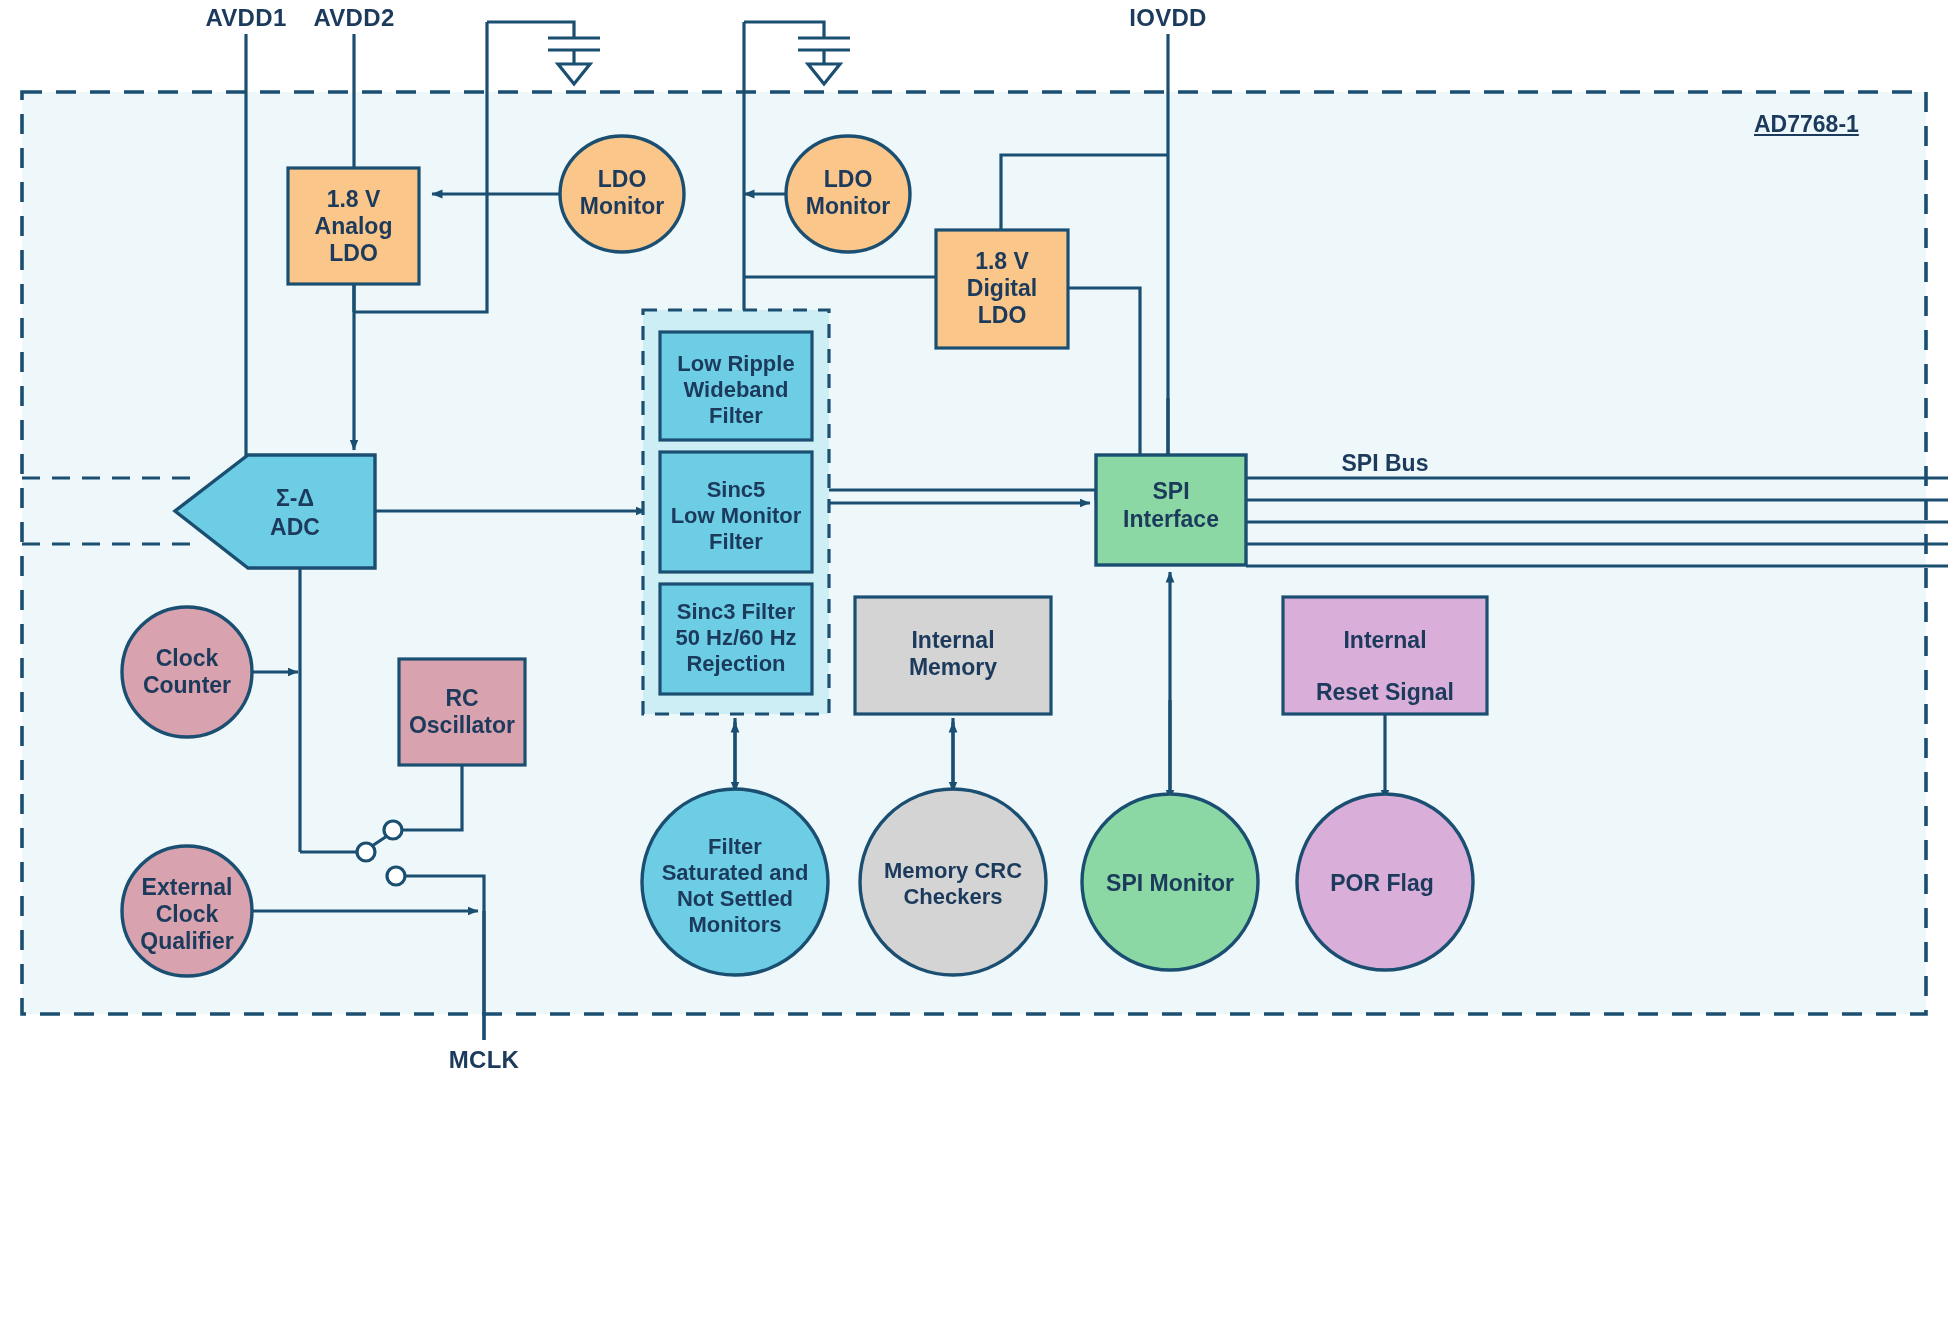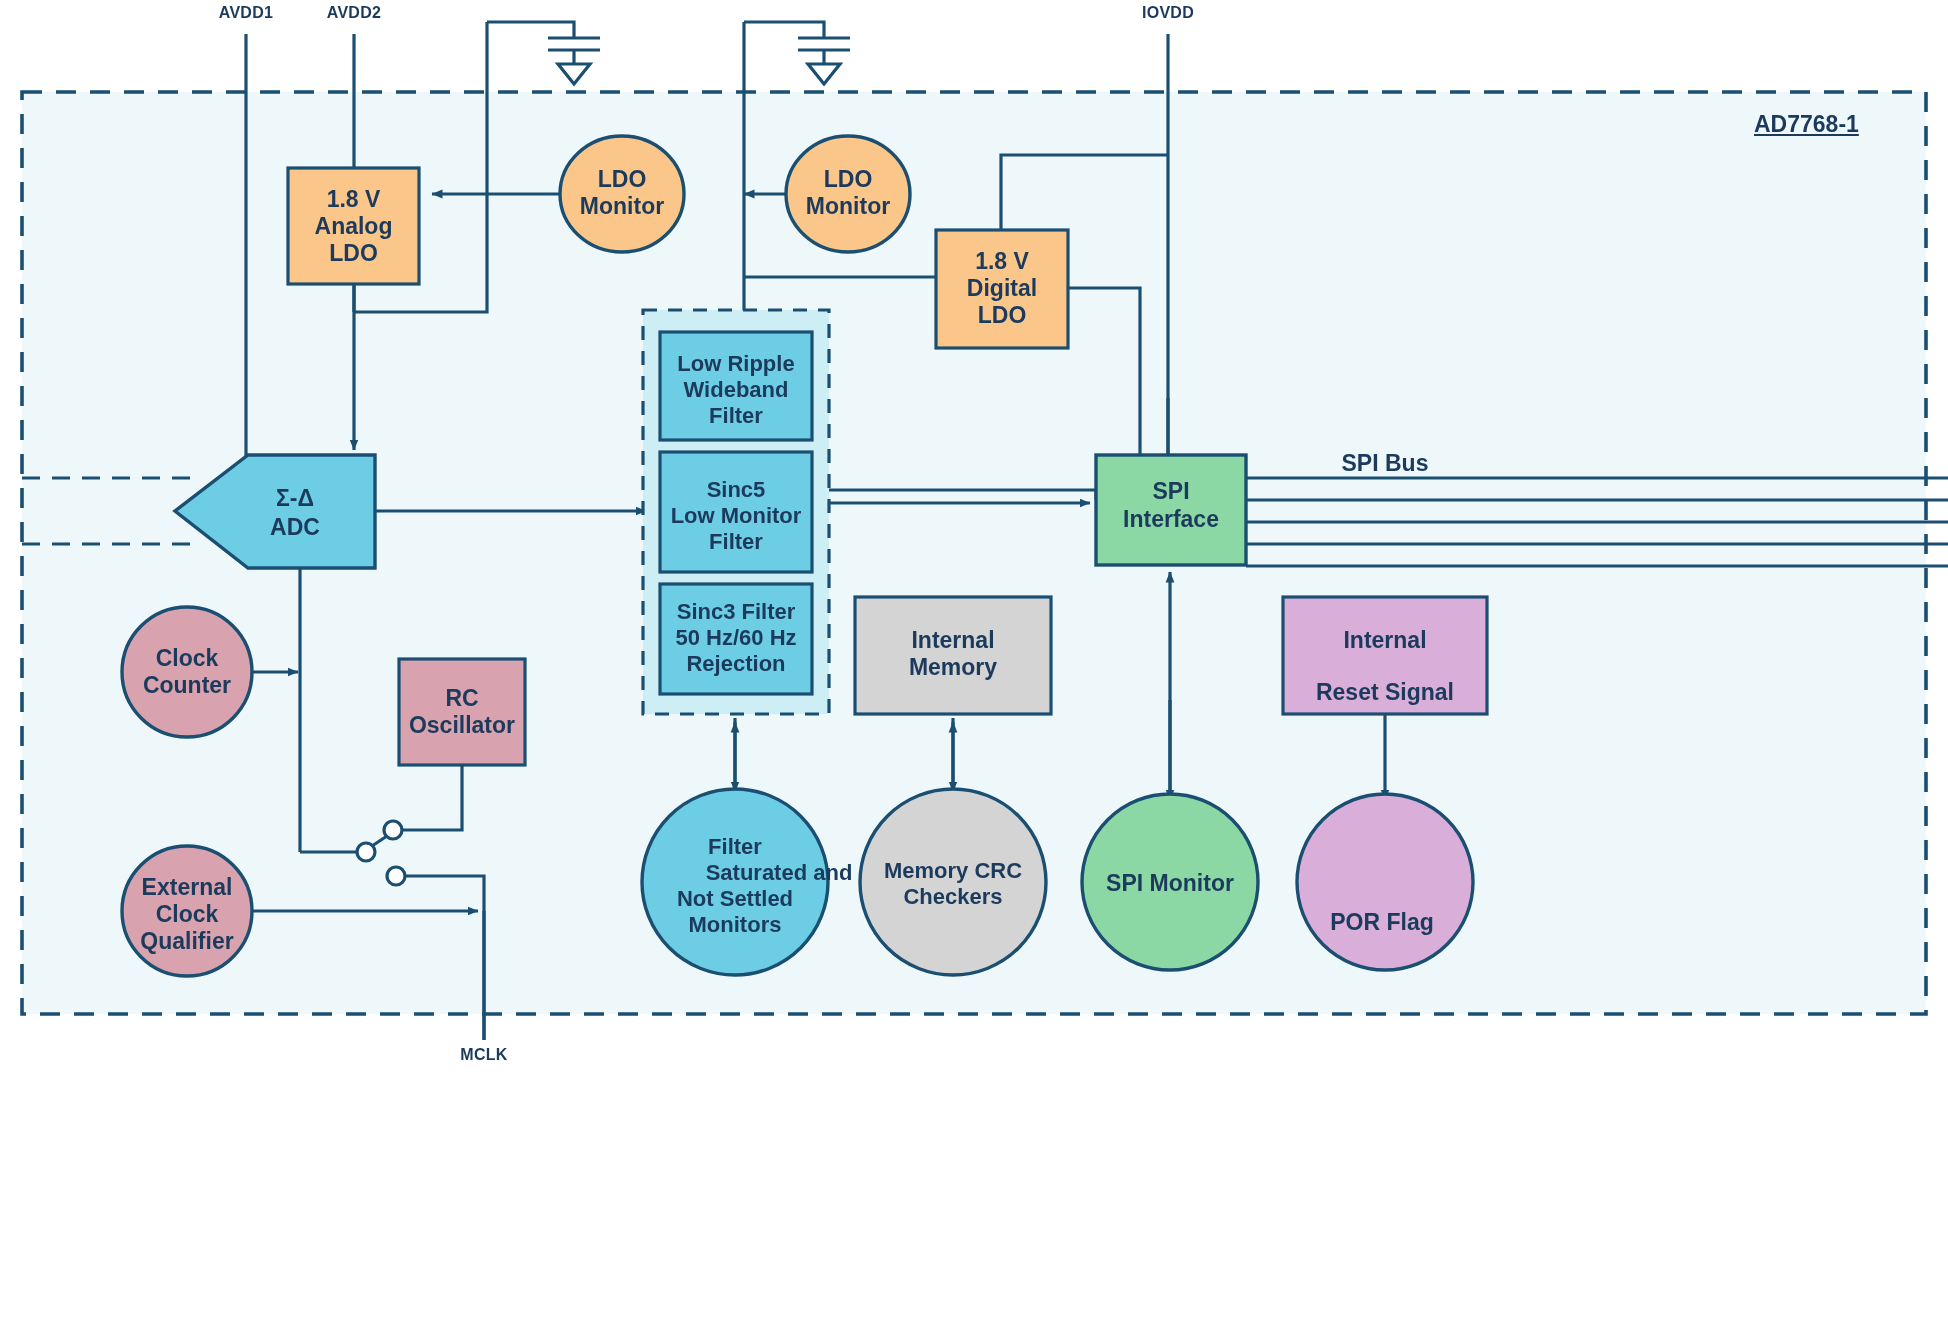--- a/index.html
+++ b/index.html
@@ -2,21 +2,21 @@
 <html><head>
 <meta charset="utf-8">
 <style>
   html,body{margin:0;padding:0;background:#ffffff;}
   body{width:1948px;height:1341px;position:relative;overflow:hidden;
        font-family:"Liberation Sans","DejaVu Sans",sans-serif;}
   #stage{position:absolute;left:0;top:0;width:1948px;height:1341px;}
   svg.layer{position:absolute;left:0;top:0;width:1948px;height:1341px;}
   .lbl{position:absolute;color:#1b3a5c;font-weight:bold;text-align:center;
        line-height:1.18;pointer-events:none;}
-  .pin{font-size:16px;letter-spacing:.3px;}
+  .pin{font-size:24px;letter-spacing:.3px;}
   .blk{font-size:23px;}
   .blk-sm{font-size:22px;}
   .chip{font-size:23px;text-decoration:underline;}
   .busname{font-size:23px;}
   .banner{position:absolute;left:0;top:512px;width:1948px;height:52px;
           background:rgba(83,152,191,.88);display:flex;align-items:center;
           justify-content:center;}
   .banner span{color:#ffffff;font-size:27px;font-weight:bold;letter-spacing:1.5px;
           font-family:"DejaVu Sans","Liberation Sans",sans-serif;
           text-shadow:0 1px 2px rgba(0,0,0,.18);}
@@ -195,24 +195,24 @@
   <div class="lbl blk" style="left:1096px;top:478px;width:150px;">SPI</div>
   <div class="lbl blk" style="left:1096px;top:506px;width:150px;">Interface</div>
 
   <div class="lbl blk" style="left:855px;top:627px;width:196px;">Internal</div>
   <div class="lbl blk" style="left:855px;top:654px;width:196px;">Memory</div>
 
   <div class="lbl blk" style="left:1283px;top:627px;width:204px;">Internal</div>
   <div class="lbl blk" style="left:1283px;top:654px;width:204px;margin-top:25px;">Reset Signal</div>
 
   <div class="lbl blk-sm" style="left:645px;top:834px;width:180px;">Filter</div>
-  <div class="lbl blk-sm" style="left:645px;top:860px;width:180px;margin-left:44px;">Saturated and</div>
+  <div class="lbl blk-sm" style="left:645px;top:860px;width:180px;">Saturated and</div>
   <div class="lbl blk-sm" style="left:645px;top:886px;width:180px;">Not Settled</div>
   <div class="lbl blk-sm" style="left:645px;top:912px;width:180px;">Monitors</div>
 
   <div class="lbl blk-sm" style="left:861px;top:858px;width:184px;">Memory CRC</div>
   <div class="lbl blk-sm" style="left:861px;top:884px;width:184px;">Checkers</div>
 
   <div class="lbl blk" style="left:1080px;top:870px;width:180px;">SPI Monitor</div>
-  <div class="lbl blk" style="left:1295px;top:909px;width:174px;">POR Flag</div>
+  <div class="lbl blk" style="left:1295px;top:870px;width:174px;">POR Flag</div>
 
 
 </div>
 
 </body></html>

